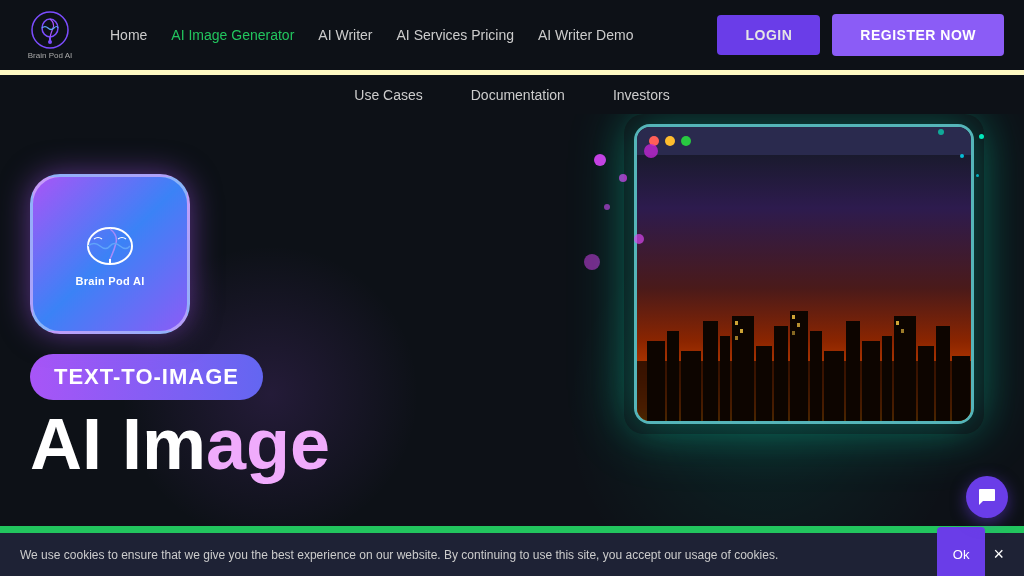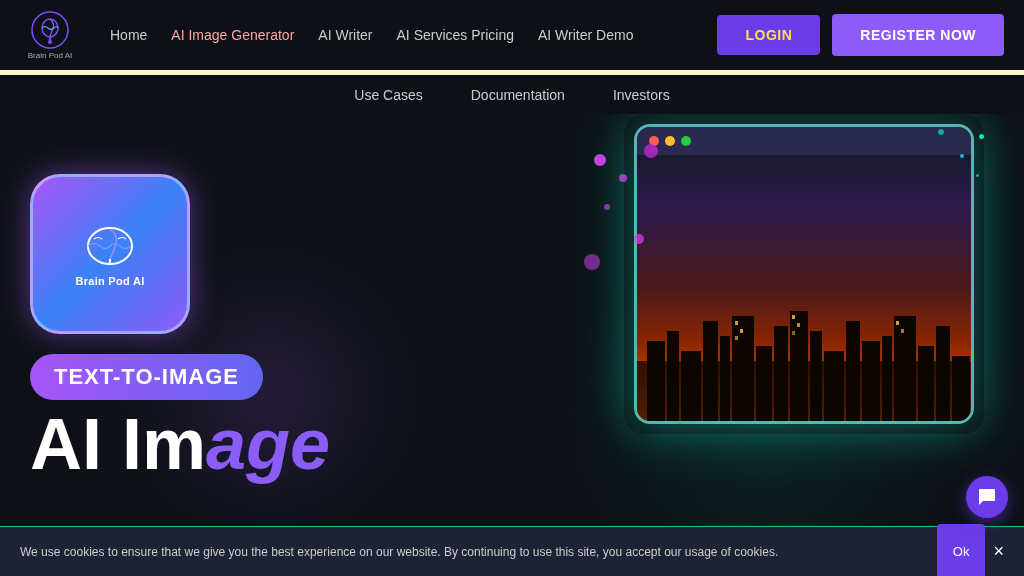--- a/index.html
+++ b/index.html
@@ -56,32 +56,32 @@
     }
 
     nav.main-nav a {
       text-decoration: none;
       font-size: 14px;
       color: #cccccc;
       cursor: pointer;
     }
 
     nav.main-nav a.active {
-      color: #fca5a5;
+      color: #22c55e;
     }
 
     .header-buttons {
       display: flex;
       gap: 12px;
       align-items: center;
     }
 
     .btn-login {
       background: #6a3de8;
-      color: #fde047;
+      color: #e5e5e5;
       border: none;
       padding: 12px 28px;
       font-size: 14px;
       font-weight: bold;
       cursor: pointer;
       border-radius: 4px;
       letter-spacing: 0.5px;
     }
 
     .btn-register {
@@ -189,22 +189,21 @@
       font-weight: 900;
       line-height: 1;
       margin-top: 8px;
     }
 
     .hero-title .white-part {
       color: #ffffff;
     }
 
     .hero-title .pink-part {
-      color: #8b5cf6;
-      font-style: italic;
+      color: #f0abfc;
     }
 
     
     .hero-right {
       position: absolute;
       right: 30px;
       top: 10px;
       width: 360px;
       height: 340px;
       z-index: 5;
@@ -278,21 +277,21 @@
       position: absolute;
       bottom: 0;
       left: 0;
       right: 0;
       height: 50px;
       background: #1e2235;
       display: flex;
       align-items: center;
       padding: 0 20px;
       z-index: 200;
-      border-top: 1px solid #22c55e;
+      border-top: 7px solid #22c55e;
     }
 
     .cookie-text {
       font-size: 12px;
       color: #cccccc;
       flex: 1;
     }
 
     .cookie-ok {
       background: #6a3de8;

